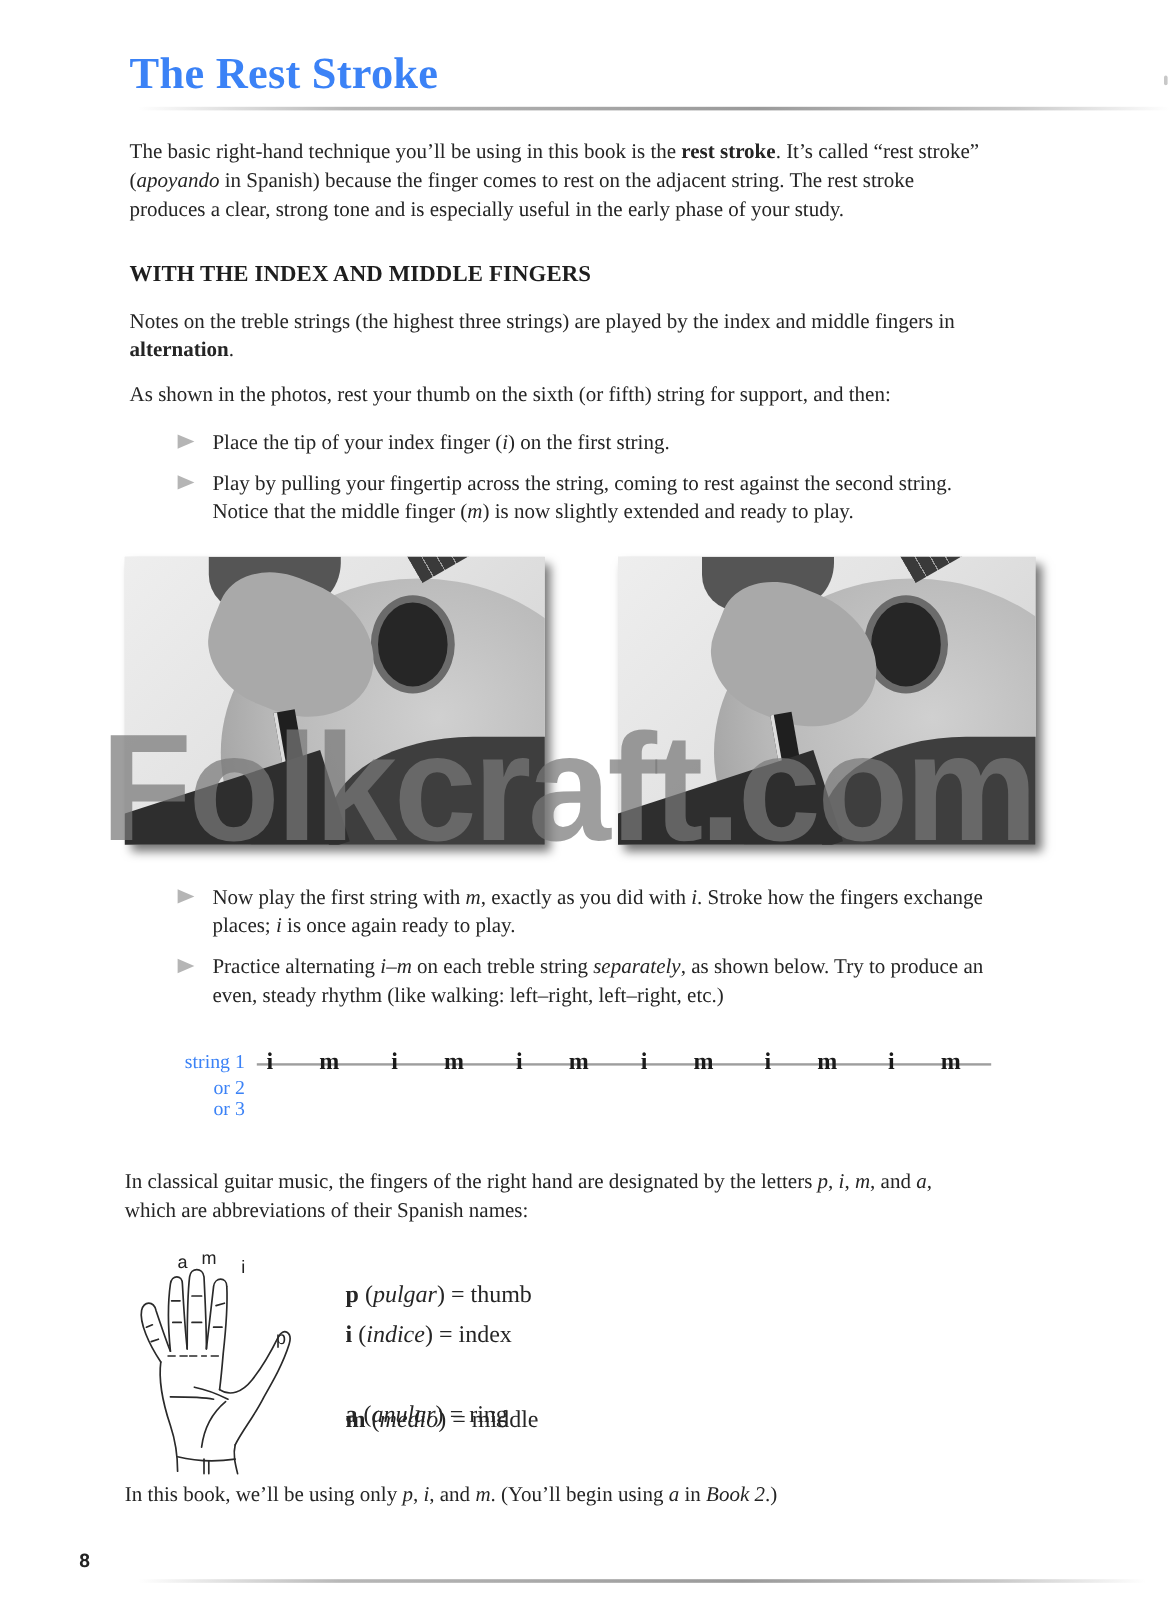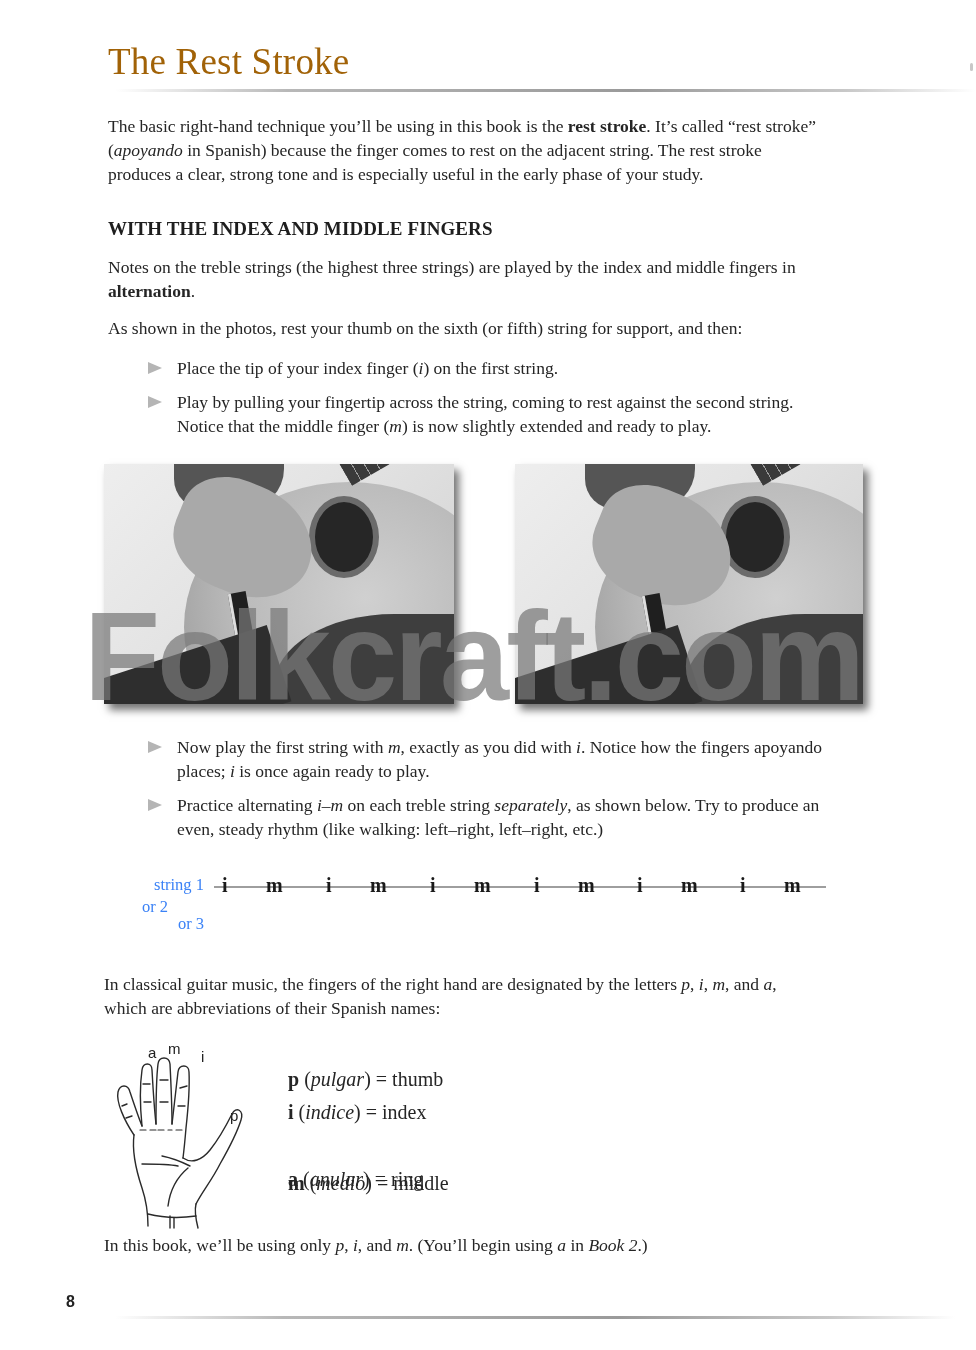--- a/index.html
+++ b/index.html
@@ -1,21 +1,21 @@
 <!DOCTYPE html>
 <html><head>
 <meta charset="utf-8">
 <style>
   * { box-sizing: border-box; margin: 0; padding: 0; }
   html, body { width: 976px; height: 1350px; background: #ffffff; overflow: hidden; }
   body { position: relative; font-family: "Liberation Serif", "DejaVu Serif", serif; color: #222; }
 
   .page-title {
     position: absolute; left: 108px; top: 40px;
-    font-family: "Liberation Serif", serif; font-size: 37px; font-weight: normal; color: #a16207;
+    font-family: "Liberation Serif", serif; font-size: 37px; font-weight: bold; color: #3b82f6;
     letter-spacing: 0.2px;
   }
   .rule {
     position: absolute; height: 3px;
     background: linear-gradient(to right, rgba(160,160,160,0) 0%, #b8b8b8 20%, #9a9a9a 60%, #c8c8c8 85%, rgba(200,200,200,0) 100%);
   }
   .rule.top { left: 115px; top: 89px; width: 860px; }
   .rule.bottom { left: 115px; top: 1316px; width: 840px; }
 
   .para {
@@ -137,35 +137,35 @@
   <div class="hand" style="left:78px; top:28px;"></div>
   <div class="bridge" style="left:134px; top:130px;"></div>
   <div class="leg"></div>
 </div>
 
 <div class="watermark">Folkcraft.com</div>
 
 <div class="bullet" style="top:735px;">
   <span class="arrow"></span>
   <div class="text">
-    <div><span>Now play the first string with </span><i>m</i><span>, exactly as you did with </span><i>i</i><span>. Notice how the fingers apoyando</span></div>
+    <div><span>Now play the first string with </span><i>m</i><span>, exactly as you did with </span><i>i</i><span>. Stroke how the fingers exchange</span></div>
     <div><span>places; </span><i>i</i><span> is once again ready to play.</span></div>
   </div>
 </div>
 <div class="bullet" style="top:793px;">
   <span class="arrow"></span>
   <div class="text">
     <div><span>Practice alternating </span><i>i–m</i><span> on each treble string </span><i>separately</i><span>, as shown below. Try to produce an</span></div>
     <div>even, steady rhythm (like walking: left–right, left–right, etc.)</div>
   </div>
 </div>
 
 <div class="fingering">
   <div class="label" style="top:3px; right:632px;">string 1</div>
-  <div class="label" style="top:25px; right:668px;margin-left:32px;">or 2</div>
+  <div class="label" style="top:25px; right:632px;margin-left:32px;">or 2</div>
   <div class="label" style="top:42px; right:632px;margin-left:12px;">or 3</div>
   <div class="line"></div>
   <span class="note" style="left:76px;">i</span>
   <span class="note" style="left:120px;">m</span>
   <span class="note" style="left:180px;">i</span>
   <span class="note" style="left:224px;">m</span>
   <span class="note" style="left:284px;">i</span>
   <span class="note" style="left:328px;">m</span>
   <span class="note" style="left:388px;">i</span>
   <span class="note" style="left:432px;">m</span>

